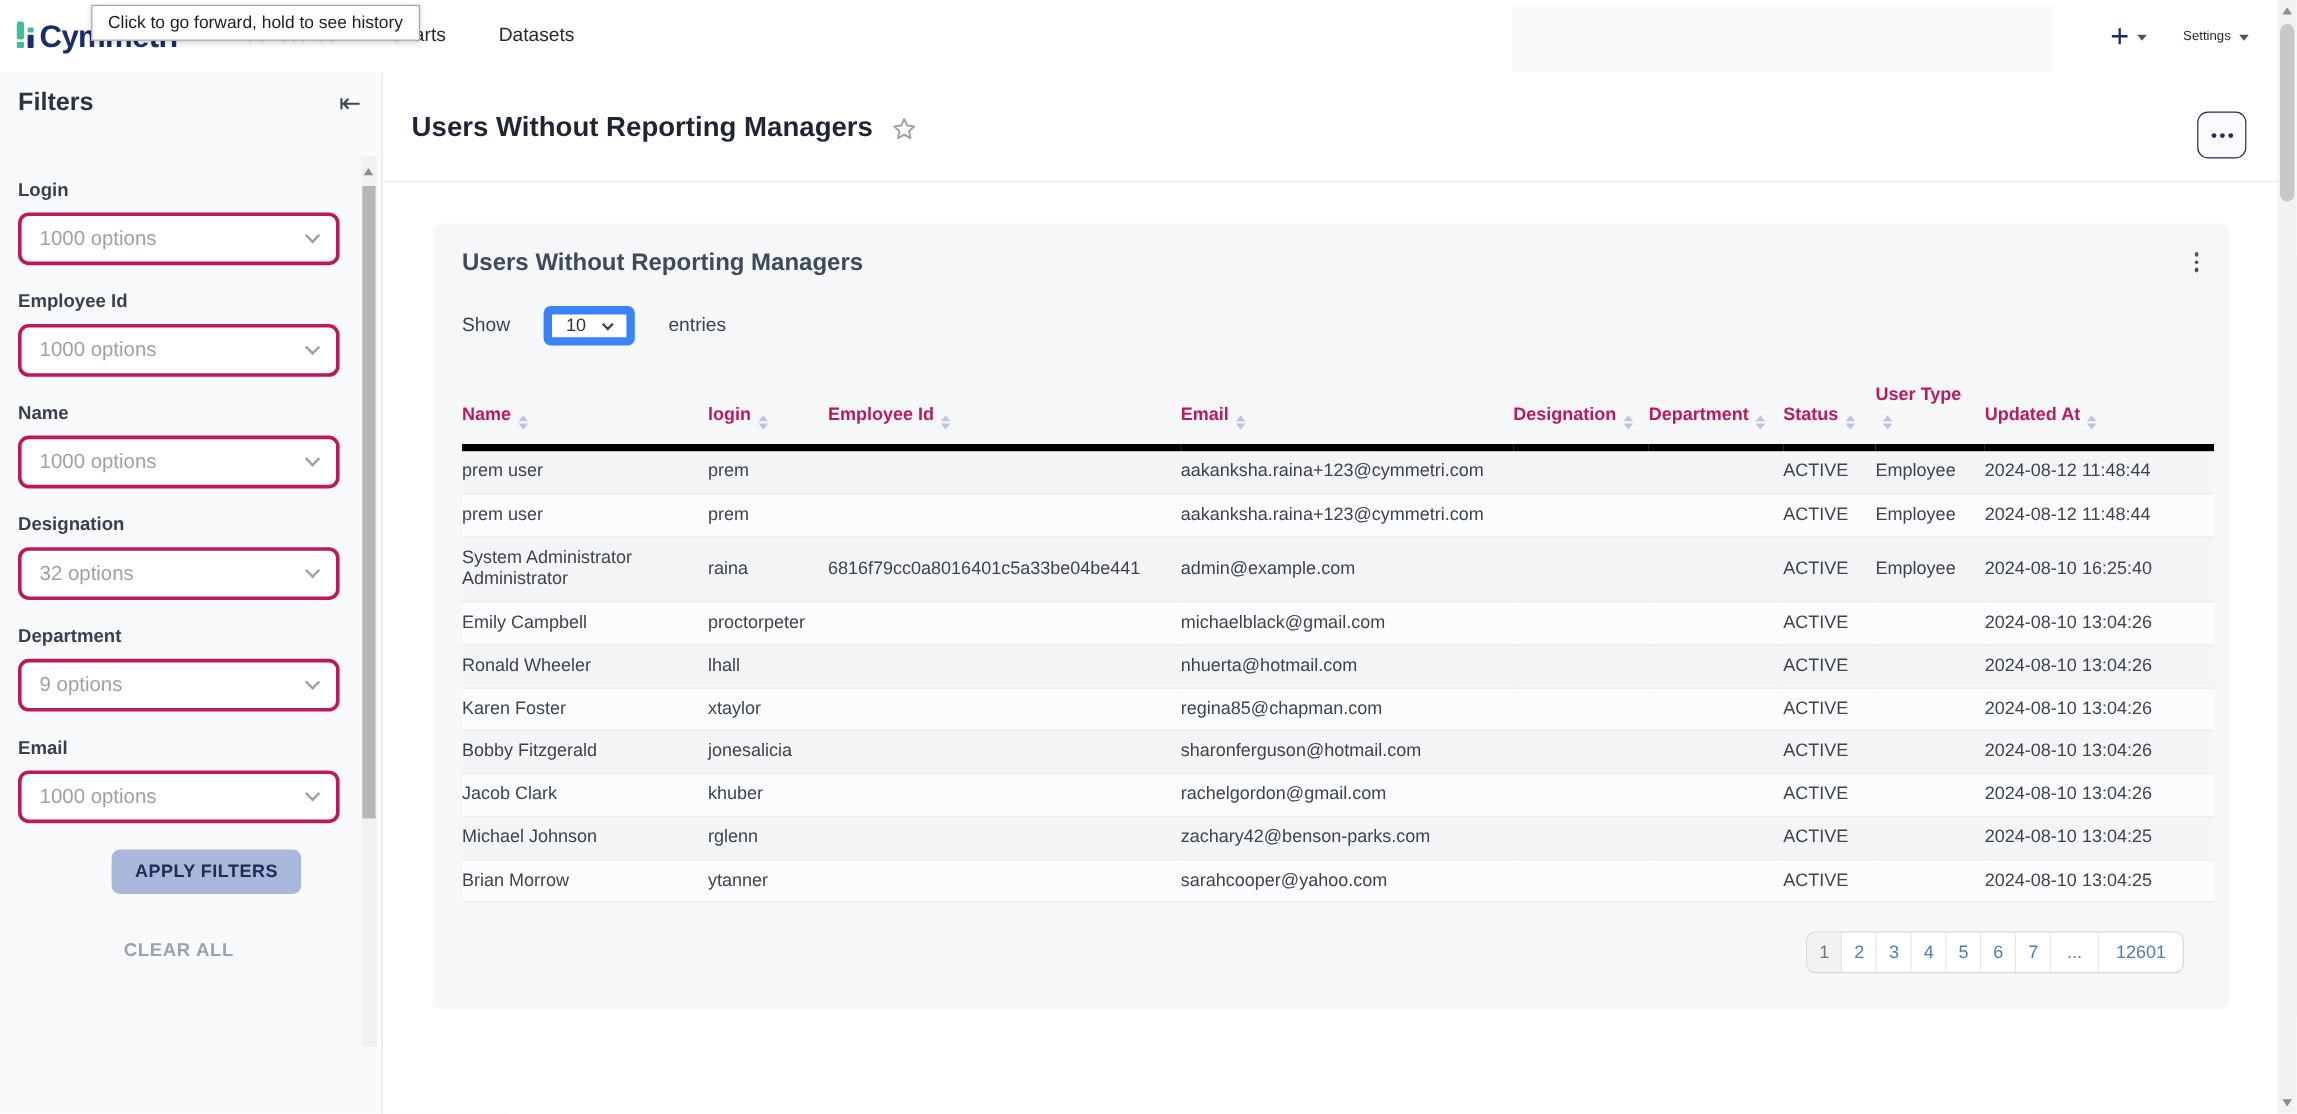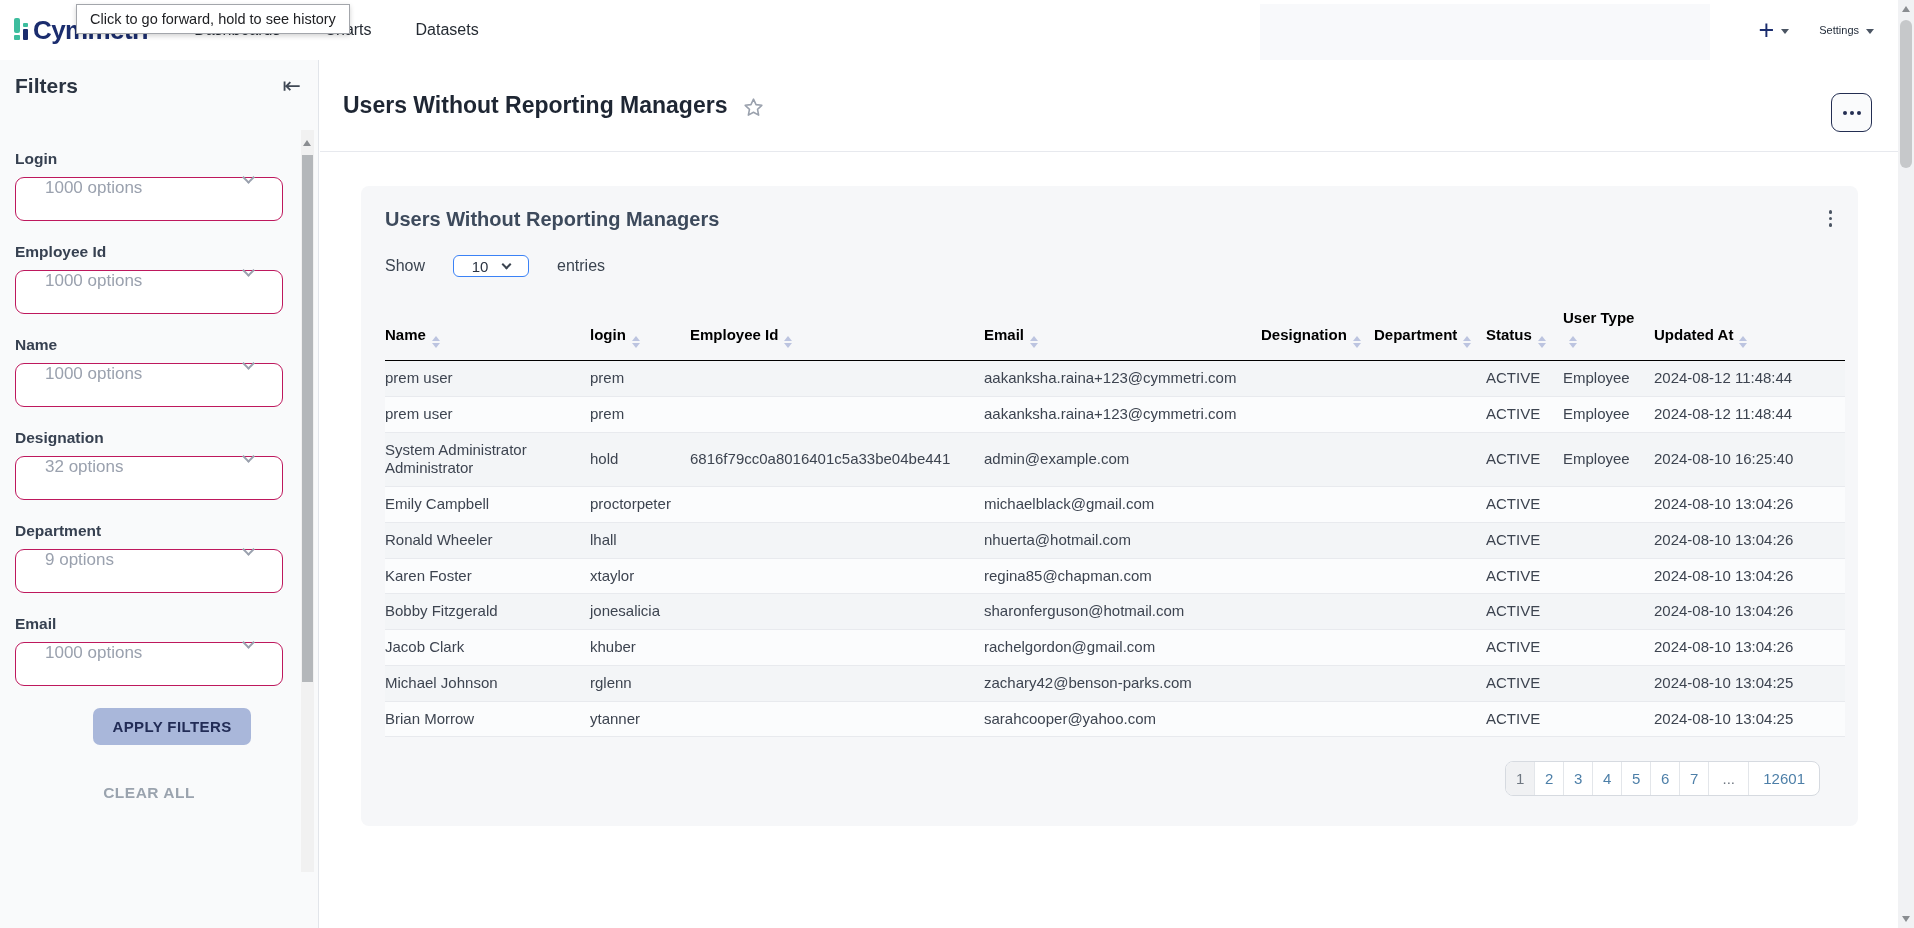--- a/index.html
+++ b/index.html
@@ -34,22 +34,22 @@
            white-space:nowrap}
 
   
   .sidebar{position:absolute;left:0;top:60px;width:319px;height:868px;background:#f9fafb;
            border-right:1px solid #e2e5ea;padding:14px 0 0 15px}
   .sb-head{display:flex;justify-content:space-between;align-items:center;width:286px;margin-bottom:52px}
   .sb-head h2{margin:0;font-size:21px;font-weight:700;color:#2b3442}
   .collapse{font-size:22px;color:#3f4754;cursor:pointer;line-height:1}
   .fgroup{width:268px;margin-bottom:22px}
   .flabel{font-size:15.5px;font-weight:700;color:#374151;margin-bottom:9px}
-  .fbox{height:44px;background:#fff;border:1px solid #be185d;border-radius:9px;display:flex;
-        align-items:flex-start;justify-content:space-between;padding:0 29px;cursor:pointer}
+  .fbox{height:44px;background:#fff;border:3px solid #be185d;border-radius:9px;display:flex;
+        align-items:center;justify-content:space-between;padding:0 15px;cursor:pointer}
   .ph{font-size:17px;color:#9aa1ae}
   .chev{width:9px;height:9px;border-right:2px solid #9aa1ae;border-bottom:2px solid #9aa1ae;
         transform:rotate(45deg);margin-top:-5px}
   .apply{display:block;margin:14px 0 0 78px;width:158px;height:37px;background:#a9b7da;border:none;
          border-radius:7px;color:#222c56;font-family:"Liberation Sans",sans-serif;font-size:15px;
          font-weight:700;letter-spacing:.4px;cursor:pointer}
   .clearall{margin-top:39px;width:268px;text-align:center;color:#9aa3ae;font-weight:700;
             font-size:15.5px;letter-spacing:.5px;cursor:pointer}
   .sb-track{position:absolute;right:4px;top:70px;width:13px;height:742px;background:#f1f1f1}
   .sb-up{position:absolute;right:7px;top:80px;width:0;height:0;border-left:4px solid transparent;
@@ -65,28 +65,28 @@
   .more-btn{position:absolute;right:26px;top:33px;width:41px;height:39px;border:1.5px solid #232e52;
             border-radius:9px;background:#fafbfc;display:flex;align-items:center;justify-content:center;
             gap:3px;cursor:pointer}
   .dot{width:4px;height:4px;border-radius:50%;background:#232e52}
   .kdot{width:3.5px;height:3.5px;border-radius:50%;background:#4b5563}
 
   .card{margin:34px 40px 0 41px;background:#f6f7f9;border-radius:8px;padding:22px 24px 30px;position:relative}
   .card h3{margin:0;font-size:20px;font-weight:700;color:#3d4a5c}
   .kebab{position:absolute;right:26px;top:24px;display:flex;flex-direction:column;gap:3px;cursor:pointer}
   .show-row{margin-top:24px;display:flex;align-items:center;gap:28px;font-size:16px;color:#3b4450}
-  .pgsel{width:76px;height:22px;background:#fff;border:1px solid #3b82f6;border-radius:6px;display:flex;
+  .pgsel{width:76px;height:33px;background:#fff;border:7px solid #3b82f6;border-radius:6px;display:flex;
          align-items:center;justify-content:center;gap:15px;font-size:15px;color:#2b3442;cursor:pointer}
   .chev2{width:7px;height:7px;border-right:2px solid #3b4450;border-bottom:2px solid #3b4450;
          transform:rotate(45deg);margin-top:-3px}
 
   table{margin-top:24px;width:100%;border-collapse:collapse;table-layout:fixed}
-  th{font-size:15px;font-weight:700;color:#000000;text-align:left;padding:8px 6px 12px 0;
-     vertical-align:bottom;border-bottom:1px solid #000000;cursor:pointer}
+  th{font-size:15px;font-weight:700;color:#be185d;text-align:left;padding:8px 6px 12px 0;
+     vertical-align:bottom;border-bottom:6px solid #000000;cursor:pointer}
   .sort{display:inline-flex;flex-direction:column;gap:2px;margin-left:6px;vertical-align:-1px}
   .sort i{display:block;width:0;height:0;border-left:4px solid transparent;border-right:4px solid transparent}
   .sort .up{border-bottom:5px solid #bcc4e0}
   .sort .dn{border-top:5px solid #bcc4e0}
   td{font-size:15px;color:#3d4450;padding:8px 6px 8px 0;border-bottom:1px solid #e8eaee;
      overflow-wrap:break-word;line-height:1.25}
   tbody tr:nth-child(odd){background:#f3f5f7}
   tbody tr:nth-child(even){background:#fbfcfd}
 
   .pager{margin-top:24px;display:flex;justify-content:flex-end;padding-right:14px}
@@ -298,21 +298,21 @@
             <td></td>
             <td>aakanksha.raina+123@cymmetri.com</td>
             <td></td>
             <td></td>
             <td>ACTIVE</td>
             <td>Employee</td>
             <td>2024-08-12 11:48:44</td>
           </tr>
           <tr>
             <td>System Administrator Administrator</td>
-            <td>hold</td>
+            <td>raina</td>
             <td>6816f79cc0a8016401c5a33be04be441</td>
             <td>admin@example.com</td>
             <td></td>
             <td></td>
             <td>ACTIVE</td>
             <td>Employee</td>
             <td>2024-08-10 16:25:40</td>
           </tr>
           <tr>
             <td>Emily Campbell</td>

